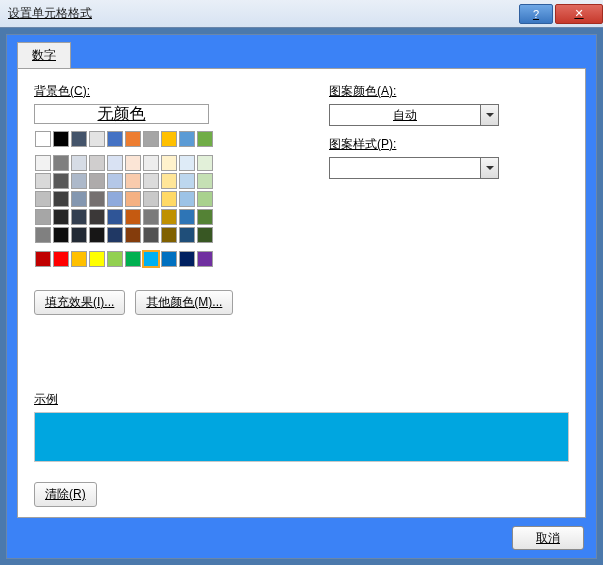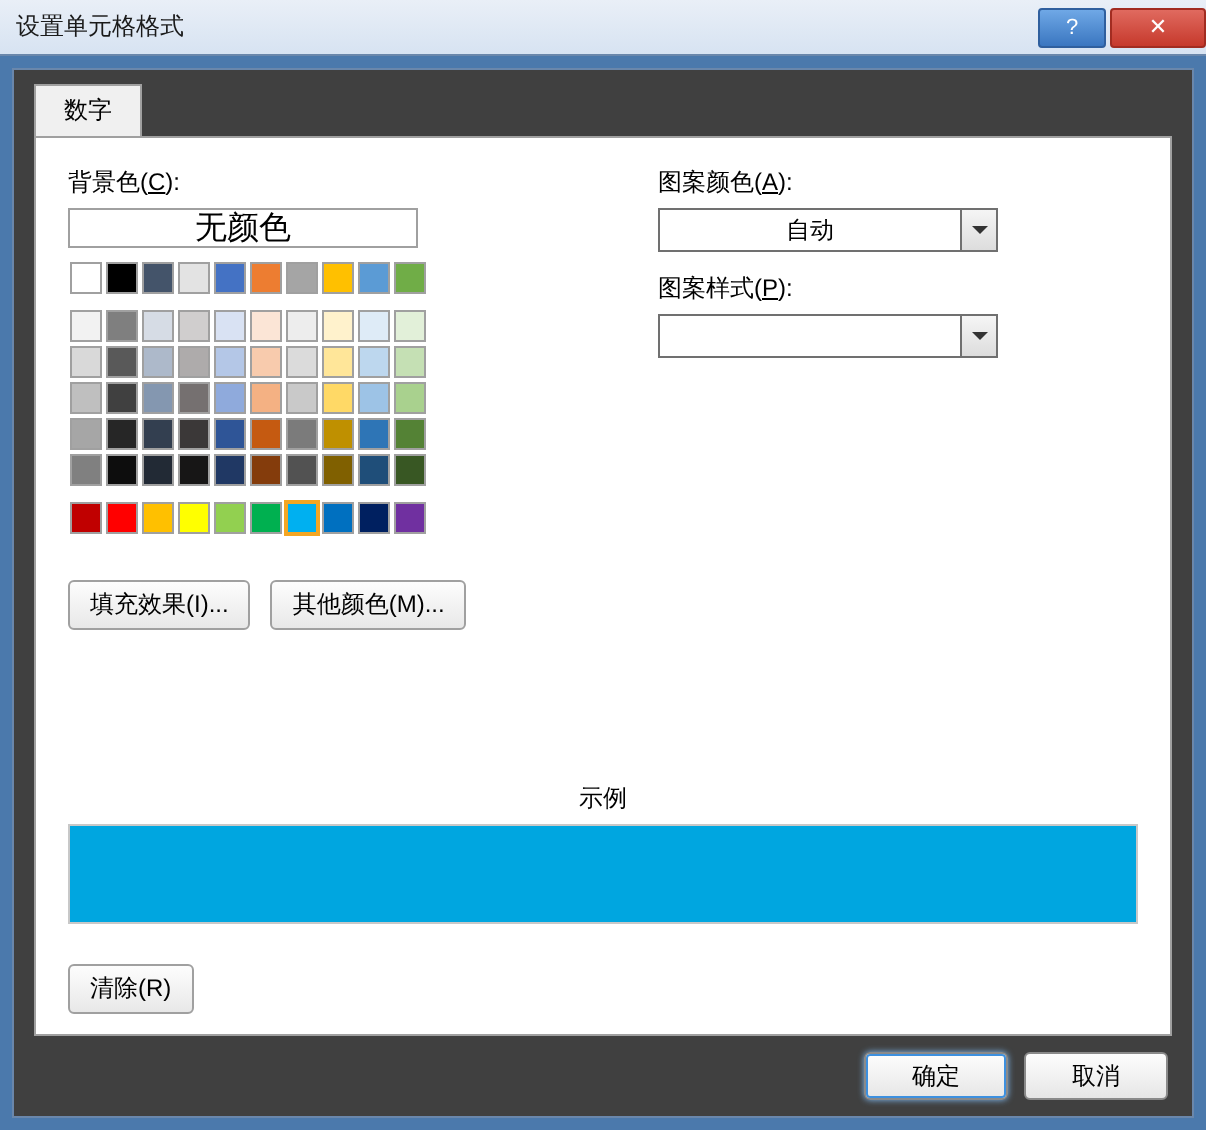--- a/index.html
+++ b/index.html
@@ -1,29 +1,29 @@
 <!DOCTYPE html>
 <html><head>
 <meta charset="utf-8">
 <style>
   * { box-sizing: border-box; font-family: "Microsoft YaHei", "SimSun", Arial, sans-serif; }
   body { margin: 0; background: #4b79ac; width: 603px; height: 565px; overflow: hidden; }
-  .window { width: 603px; height: 565px; background: #4b79ac; display: flex; flex-direction: column; }
+  .window { width: 603px; height: 565px; background: #4b79ac; display: flex; flex-direction: column; text-decoration: underline; }
   .titlebar {
     height: 28px; background: linear-gradient(#e9eff7, #d7e3f2);
     display: flex; align-items: center; padding: 0 0 0 8px; font-size: 12px; color: #1a1a1a;
     border-bottom: 1px solid #6a87ab;
   }
   .titlebar-title { flex: 1; }
   .titlebar-btns { display: flex; }
   .titlebar-btn { width: 34px; height: 20px; margin-left: 2px; font-size: 11px; color: #fff; display:flex; align-items:center; justify-content:center; cursor: default; }
   .btn-help { background: linear-gradient(#6fa8e6,#3a76c0); border:1px solid #2f5f9e; border-radius:2px; }
   .btn-close { background: linear-gradient(#e06a5f,#c6392c); border:1px solid #a22c21; border-radius:2px; width:48px; }
   .client {
-    flex: 1; margin: 6px; background: #404040; border: 1px solid #6a87ab;
+    flex: 1; margin: 6px; background: #3b82f6; border: 1px solid #6a87ab;
     display:flex; flex-direction:column; padding: 6px 0 0 0;
   }
   .tabs-row { display:flex; align-items:flex-end; padding: 0 10px; }
   .tab {
     border:1px solid #a0a0a0; border-bottom:none; padding:4px 14px 5px; font-size:12px;
     margin-right:-1px; background:#f0f0f0; cursor:default; position:relative; top:1px;
   }
   .tab.active { background:#fff; border-bottom:1px solid #fff; z-index:2; }
   .tab-content {
     border:1px solid #a0a0a0; background:#fff; margin: 0 10px 0 10px; flex:1;
@@ -53,21 +53,21 @@
     width:170px; height:22px; border:1px solid #707070; background:#fff; display:flex; align-items:center;
     font-size:12px; position:relative; margin-bottom:10px;
   }
   .combo .combo-text { flex:1; text-align:center; }
   .combo .combo-arrow {
     width:18px; height:100%; border-left:1px solid #707070; background:linear-gradient(#f5f5f5,#ddd);
     display:flex; align-items:center; justify-content:center;
   }
   .combo .combo-arrow::after { content:""; border:4px solid transparent; border-top-color:#333; margin-top:4px; }
   .example-block { margin-top:auto; }
-  .example-label { font-size:12px; margin-bottom:4px;text-align:center; }
+  .example-label { font-size:12px; margin-bottom:4px; }
   .example-preview {
     height:50px; border:1px solid #c8c8c8; background:#00a6e0;
   }
   .clear-row { display:flex; justify-content:flex-start; margin-top:20px; }
   .bottom-bar { display:flex; justify-content:flex-end; gap:8px; padding:8px 12px; }
   .dlg-btn {
     min-width:72px; height:24px; border:1px solid #8a8a8a; border-radius:3px;
     background:linear-gradient(#fdfdfd,#e6e6e6); font-size:12px; cursor:default;
     display:flex; align-items:center; justify-content:center;
   }
@@ -203,17 +203,16 @@
         <div class="example-label">示例</div>
         <div class="example-preview" id="example-preview" style="background: rgb(0, 166, 224);"></div>
       </div>
 
       <div class="clear-row">
         <div class="push-btn">清除(R)</div>
       </div>
     </div>
 
     <div class="bottom-bar">
-      <div class="dlg-btn default">确定</div>
       <div class="dlg-btn">取消</div>
     </div>
   </div>
 </div>
 
 </body></html>

